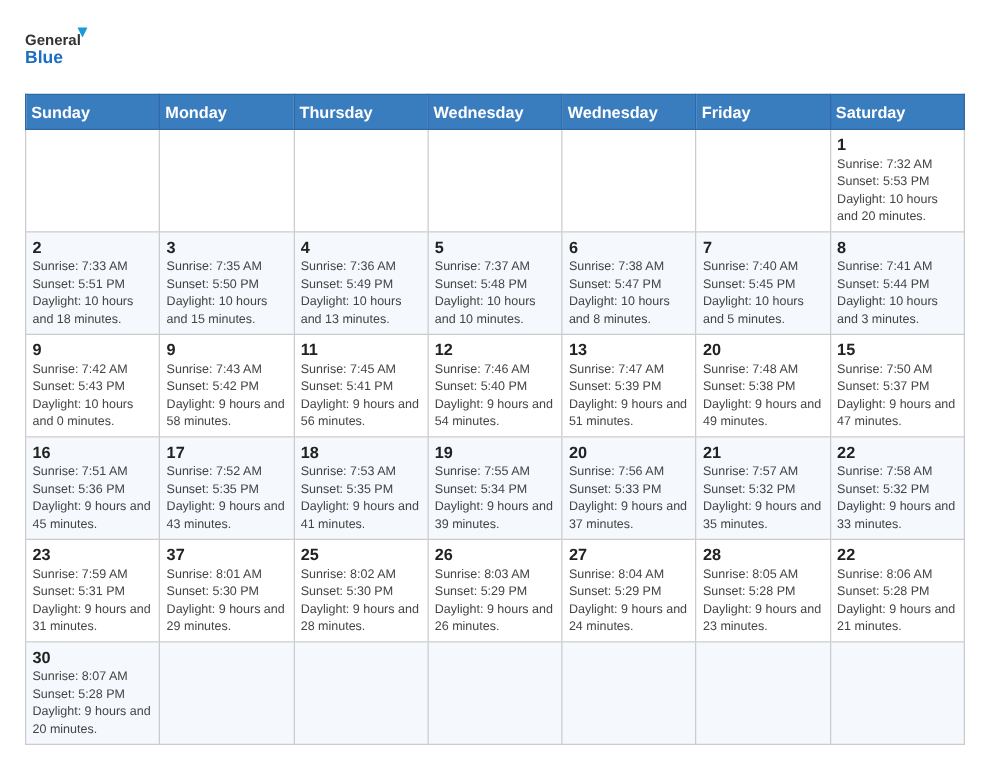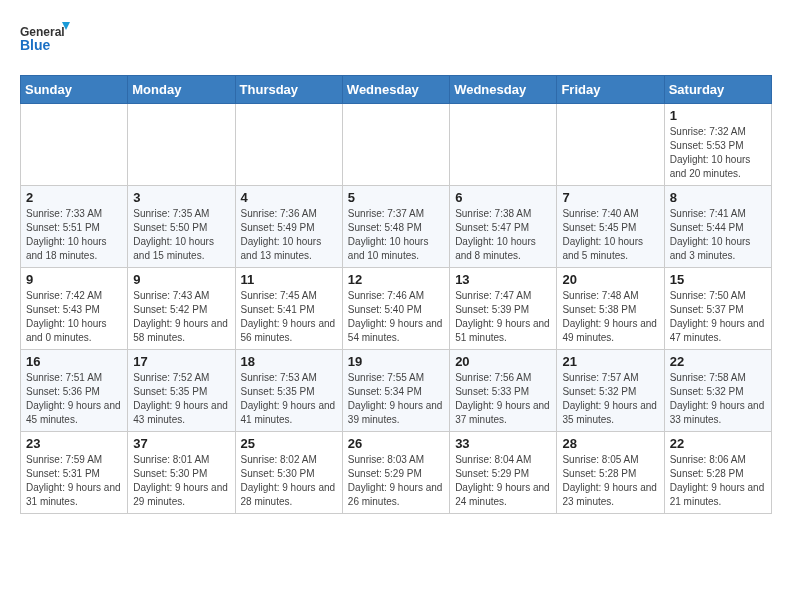--- a/index.html
+++ b/index.html
@@ -224,26 +224,38 @@
         </td>
         <td>
           <div class="day-number">25</div>
           <div class="day-info">Sunrise: 8:02 AM<br>Sunset: 5:30 PM<br>Daylight: 9 hours and 28 minutes.</div>
         </td>
         <td>
           <div class="day-number">26</div>
           <div class="day-info">Sunrise: 8:03 AM<br>Sunset: 5:29 PM<br>Daylight: 9 hours and 26 minutes.</div>
         </td>
         <td>
-          <div class="day-number">33</div>
+          <div class="day-number">27</div>
           <div class="day-info">Sunrise: 8:04 AM<br>Sunset: 5:29 PM<br>Daylight: 9 hours and 24 minutes.</div>
         </td>
         <td>
           <div class="day-number">28</div>
           <div class="day-info">Sunrise: 8:05 AM<br>Sunset: 5:28 PM<br>Daylight: 9 hours and 23 minutes.</div>
         </td>
         <td>
           <div class="day-number">22</div>
           <div class="day-info">Sunrise: 8:06 AM<br>Sunset: 5:28 PM<br>Daylight: 9 hours and 21 minutes.</div>
         </td>
+      </tr>
+      <tr>
+        <td>
+          <div class="day-number">30</div>
+          <div class="day-info">Sunrise: 8:07 AM<br>Sunset: 5:28 PM<br>Daylight: 9 hours and 20 minutes.</div>
+        </td>
+        <td class="empty-cell"></td>
+        <td class="empty-cell"></td>
+        <td class="empty-cell"></td>
+        <td class="empty-cell"></td>
+        <td class="empty-cell"></td>
+        <td class="empty-cell"></td>
       </tr>
     </tbody>
 </table>
 
 </body></html>

